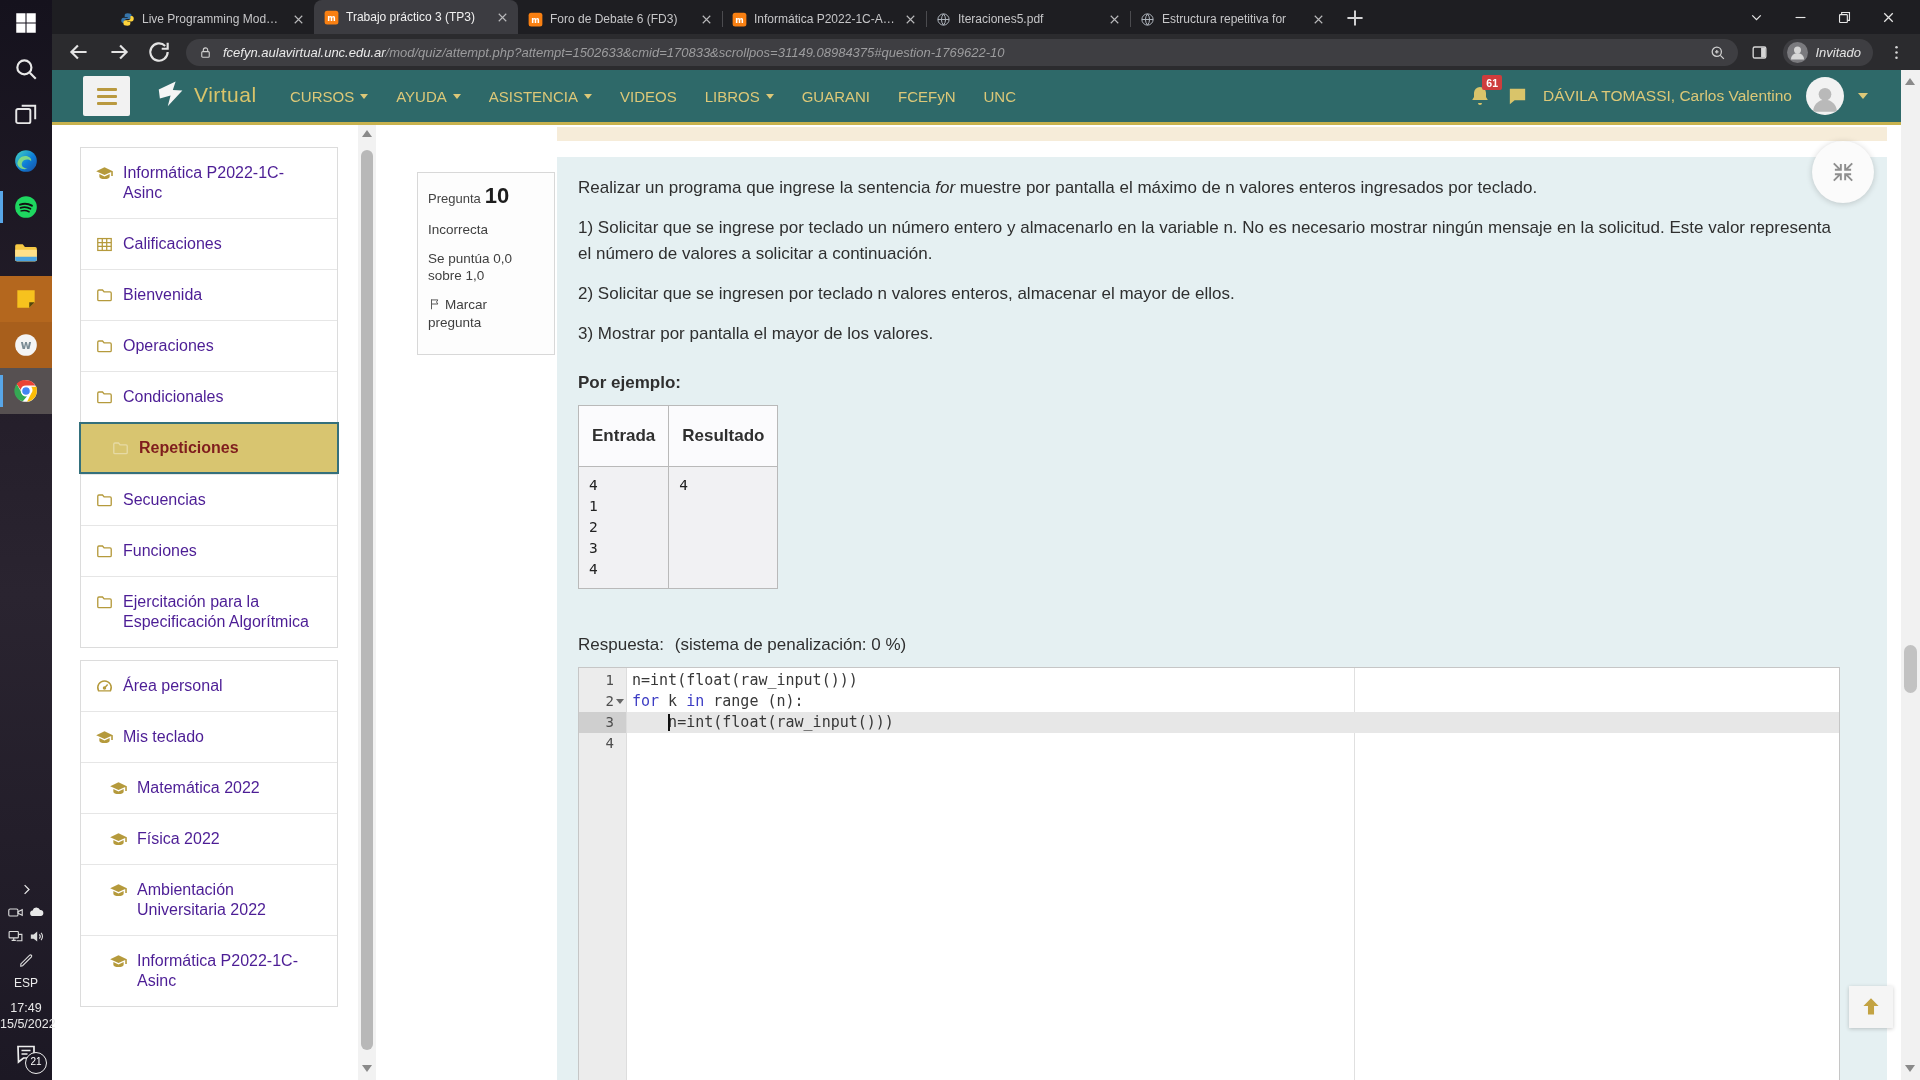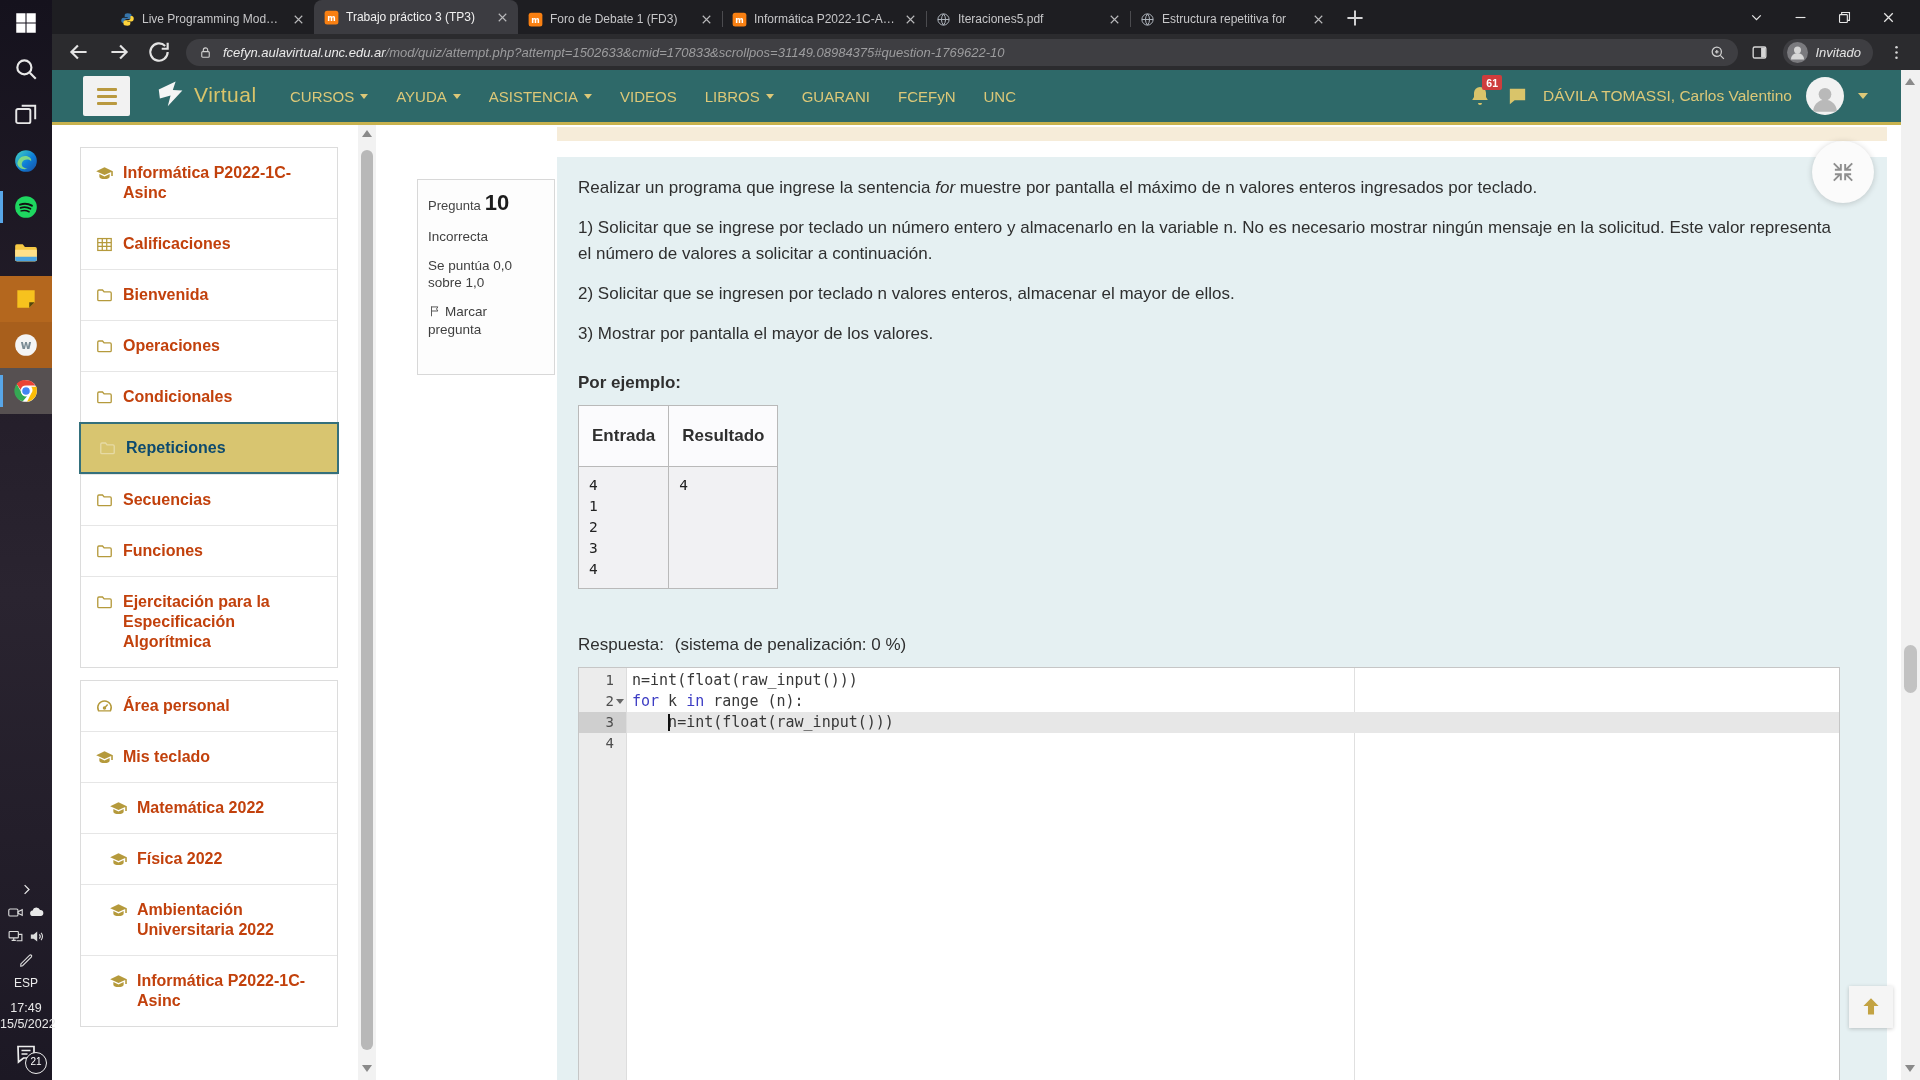--- a/index.html
+++ b/index.html
@@ -75,36 +75,36 @@
      padding:1.5px 4px;border-radius:2px;}
   #chat-icon{width:23px;height:23px;}
   #user-name{color:#dcc878;font-size:15.5px;white-space:nowrap;}
   #header-avatar{width:38px;height:38px;border-radius:50%;background:#f2f2f2;color:#b9b9b9;overflow:hidden;}
   #header-avatar .ic{width:38px;height:38px;padding-top:3px;}
   #user-caret{width:0;height:0;border-left:5px solid transparent;border-right:5px solid transparent;border-top:6px solid #dcc878;}
 
   
   #sidebar{position:absolute;left:80px;top:147px;width:258px;z-index:2;}
   .side-card{background:#fff;border:1px solid #dcdcdc;margin-bottom:12px;}
-  .side-item{display:flex;gap:9px;padding:15px 14px;border-top:1px solid #e6e6e6;color:#c2410c;font-size:16px;line-height:20px;font-weight:bold;}
+  .side-item{display:flex;gap:9px;padding:15px 14px;border-top:1px solid #e6e6e6;color:#4c1d95;font-size:16px;line-height:20px;}
   .side-item:first-child{border-top:none;}
   .side-item .ic{width:19px;height:19px;color:#b59a3c;flex:none;margin-top:1px;}
   .side-item.indent{padding-left:28px;}
-  .side-item.active{background:#d8c570;color:#0c4a6e;font-weight:bold;border:2px solid #34707c;margin:0 -2px;padding:14px 17px;text-align:right;}
+  .side-item.active{background:#d8c570;color:#7f1d1d;font-weight:bold;border:2px solid #34707c;margin:0 -2px;padding:14px 30px;text-align:right;}
   .side-item.active .ic{color:#e6daa4;}
   
   #side-scroll{position:absolute;left:358px;top:122px;width:18px;height:958px;background:#f2f2f2;z-index:2;}
   #side-scroll .thumb{position:absolute;left:3px;top:28px;width:12px;height:900px;background:#b8b8b8;border-radius:6px;}
   .scr-arrow{position:absolute;left:4px;width:0;height:0;border-left:5px solid transparent;border-right:5px solid transparent;}
   .scr-up{top:8px;border-bottom:7px solid #8a8a8a;}
   .scr-down{bottom:8px;border-top:7px solid #8a8a8a;}
 
   
   #qinfo{position:absolute;left:417px;top:172px;width:116px;min-height:156px;background:#fdfdfd;border:1px solid #d8d8d8;
-     padding:10px 10px 28px;font-size:13.5px;color:#3f3f3f;z-index:2;margin-top:7px;}
+     padding:10px 10px 15px;font-size:13.5px;color:#3f3f3f;z-index:2;}
   #qinfo-no{font-size:13px;color:#444;}
   #qinfo-no b{font-size:22px;color:#1d1d1d;margin-left:4px;}
   .qinfo-line{margin-top:12px;line-height:17px;}
   #qflag{margin-top:12px;line-height:18px;display:block;color:#3f3f3f;}
   #qflag .ic{width:14px;height:14px;color:#5a5a5a;vertical-align:-2px;margin-right:3px;}
 
   
   #cream-strip{position:absolute;left:557px;top:127px;width:1330px;height:14px;background:#f6ecd9;}
   #content{position:absolute;left:557px;top:157px;width:1330px;height:923px;background:#e5f0f2;
      padding:18px 44px 0 21px;box-sizing:border-box;color:#2f2f2f;font-size:17px;}
@@ -325,21 +325,21 @@
             </svg>
           </span>
         </div>
         <div class="tab">
           <span class="ic fav">
             <svg viewBox="0 0 24 24">
               <rect x="1" y="1" width="22" height="22" rx="4" fill="#f98012"></rect>
               <text x="12" y="17" font-size="13" font-weight="bold" fill="#fff" text-anchor="middle" font-family="DejaVu Sans, sans-serif">m</text>
             </svg>
           </span>
-          <span class="tab-title">Foro de Debate 1 (FD3)</span>
+          <span class="tab-title">Foro de Debate 6 (FD3)</span>
           <span class="ic tab-close">
             <svg viewBox="0 0 24 24" stroke="currentColor" stroke-width="1.8" fill="none">
               <path d="M6 6l12 12M18 6L6 18"></path>
             </svg>
           </span>
         </div>
         <div class="tab">
           <span class="ic fav">
             <svg viewBox="0 0 24 24">
               <rect x="1" y="1" width="22" height="22" rx="4" fill="#f98012"></rect>

